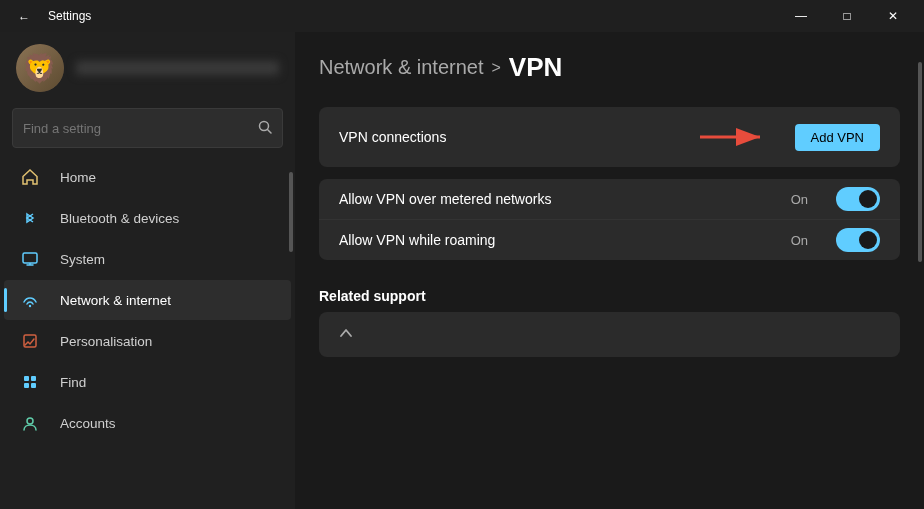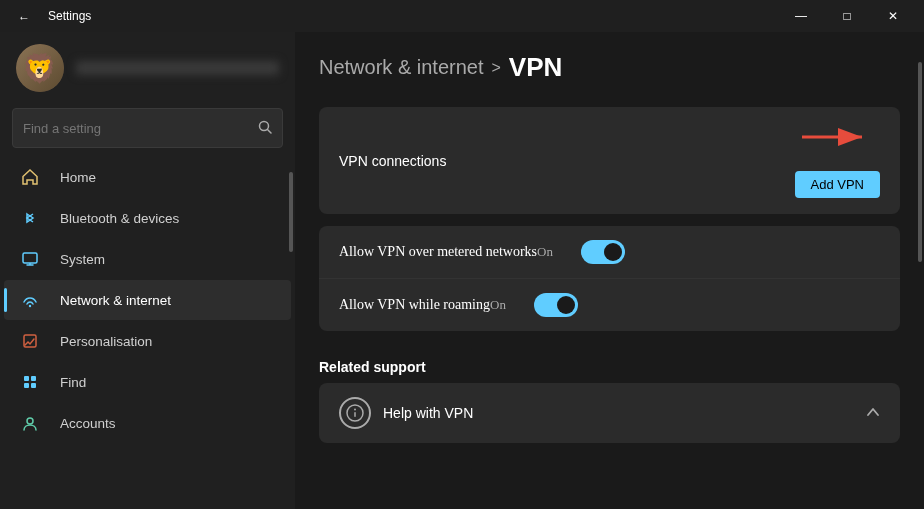--- a/index.html
+++ b/index.html
@@ -234,21 +234,20 @@
       border-radius: 7px;
     }
     .vpn-connections-label {
       font-size: 14px;
       color: #ffffff;
     }
     .vpn-connections-right {
       display: flex;
       align-items: center;
       gap: 20px;
-      flex-direction: column;
     }
     .arrow-indicator {
       display: flex;
       align-items: center;
     }
     
     .add-vpn-btn {
       background: #60cdff;
       color: #000000;
       border: none;
@@ -265,22 +264,22 @@
       font-size: 14px;
       font-weight: 600;
       color: #ffffff;
       padding: 16px 0 8px 0;
     }
 
     
     .toggle-row {
       display: flex;
       align-items: center;
-      padding: 14px 20px;
-      font-family: Liberation Serif, serif;
+      justify-content: space-between;
+      padding: 8px 20px;
     }
     .toggle-row + .toggle-row {
       border-top: 1px solid #333;
     }
     .toggle-label {
       font-size: 14px;
       color: #ffffff;
     }
     .toggle-right {
       display: flex;
@@ -525,30 +524,20 @@
             <div class="knob"></div>
           </div>
         </div>
       </div>
     </div>
 
     <div class="related-support-heading">Related support</div>
 
     <div class="card">
       <div class="help-row">
-        <div class="help-left">
-          <div class="help-icon-circle">
-            <svg width="18" height="18" viewBox="0 0 18 18" fill="none">
-              <circle cx="9" cy="9" r="8" stroke="#aaa" stroke-width="1.5"></circle>
-              <circle cx="9" cy="5.5" r="1" fill="#aaa"></circle>
-              <rect x="8.25" y="8" width="1.5" height="5" rx="0.75" fill="#aaa"></rect>
-            </svg>
-          </div>
-          <span class="help-label">Help with VPN</span>
-        </div>
         <span class="chevron-up">
           <svg width="14" height="14" viewBox="0 0 14 14" fill="none">
             <polyline points="2,10 7,4 12,10" stroke="#aaa" stroke-width="1.8" fill="none" stroke-linecap="round" stroke-linejoin="round"></polyline>
           </svg>
         </span>
       </div>
     </div>
 
   </div>
 </div>

